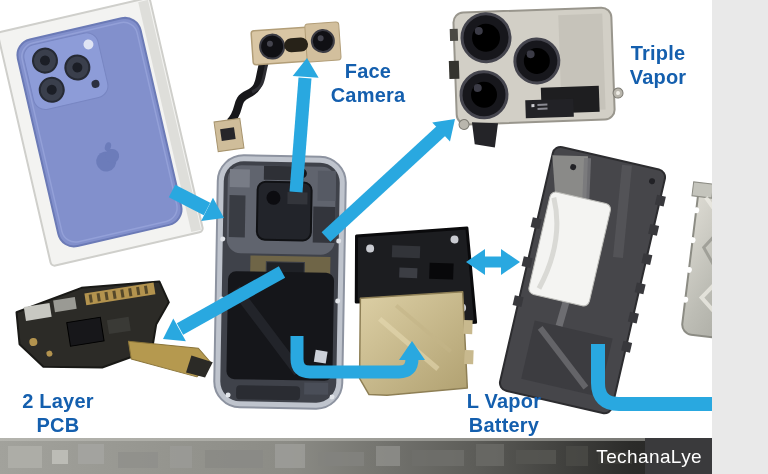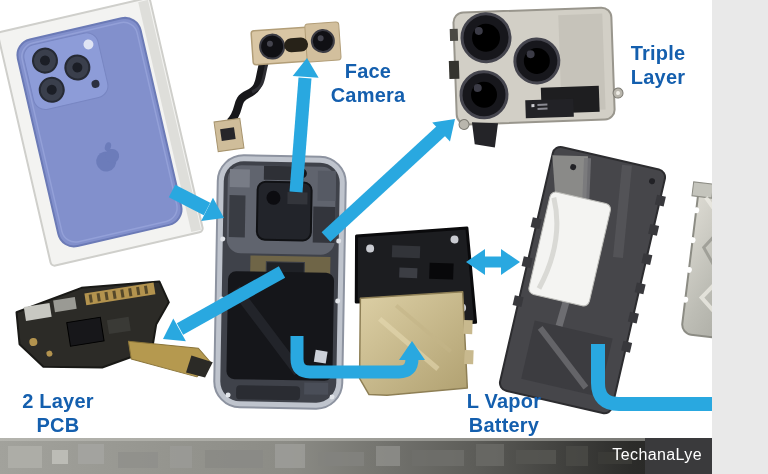--- a/index.html
+++ b/index.html
@@ -13,21 +13,21 @@
     position:absolute;
     color:var(--label-color,#145fae);
     font-weight:bold;font-size:20px;line-height:1.18;
     text-align:center;letter-spacing:.2px;
   }
   .arrow-line{stroke:var(--arrow-color,#29a8e0);fill:none;}
   .arrow-head{fill:var(--arrow-color,#29a8e0);stroke:none;}
   .watermark{
     position:absolute;right:10px;top:446px;
     color:var(--watermark-color,#ffffff);
-    font-size:16px;font-weight:normal;letter-spacing:.4px;
+    font-size:19px;font-weight:normal;letter-spacing:.4px;
   }
 </style>
 </head>
 <body>
 
 <div class="stage">
 
   <svg width="768" height="474" viewBox="0 0 768 474">
     <defs>
       <linearGradient id="goldGrad" x1="0" y1="0" x2="1" y2="1">
@@ -276,18 +276,18 @@
       </g>
 
       <g>
         <path class="arrow-line" d="M598,344 L598,383 Q598,404 619,404 L710,404 Q731,404 731,383 L731,366" stroke-width="14"></path>
         <path class="arrow-head" d="M0,0 L-19,-13 L-19,13 Z" transform="translate(731,348) rotate(-90)"></path>
       </g>
     </g>
   </svg>
 
   <div class="part-label" style="left:312px;top:60px;width:112px;">Face Camera</div>
-  <div class="part-label" style="left:602px;top:42px;width:112px;">Triple Layer</div>
+  <div class="part-label" style="left:602px;top:42px;width:112px;">Triple Vapor</div>
   <div class="part-label" style="left:12px;top:390px;width:92px;text-align:center;">2 Layer PCB</div>
   <div class="part-label" style="left:448px;top:390px;width:112px;">L Vapor Battery</div>
 
   <div class="watermark">TechanaLye</div>
 </div>
 
 </body></html>

